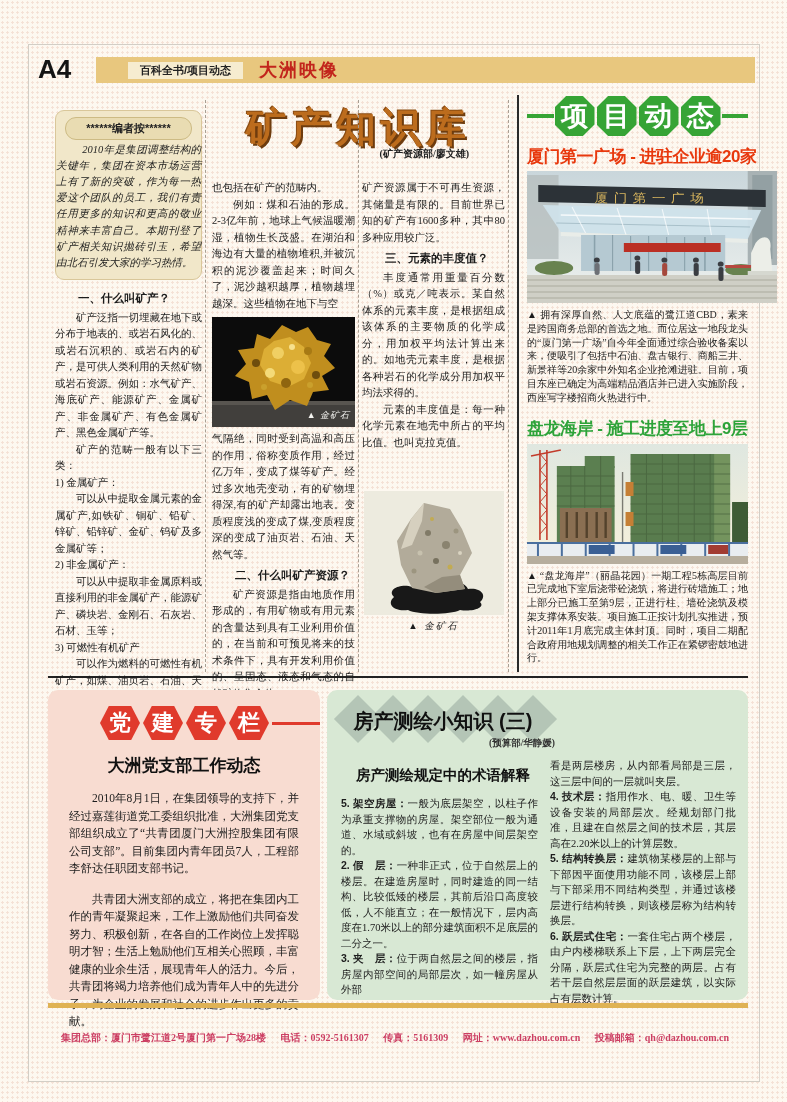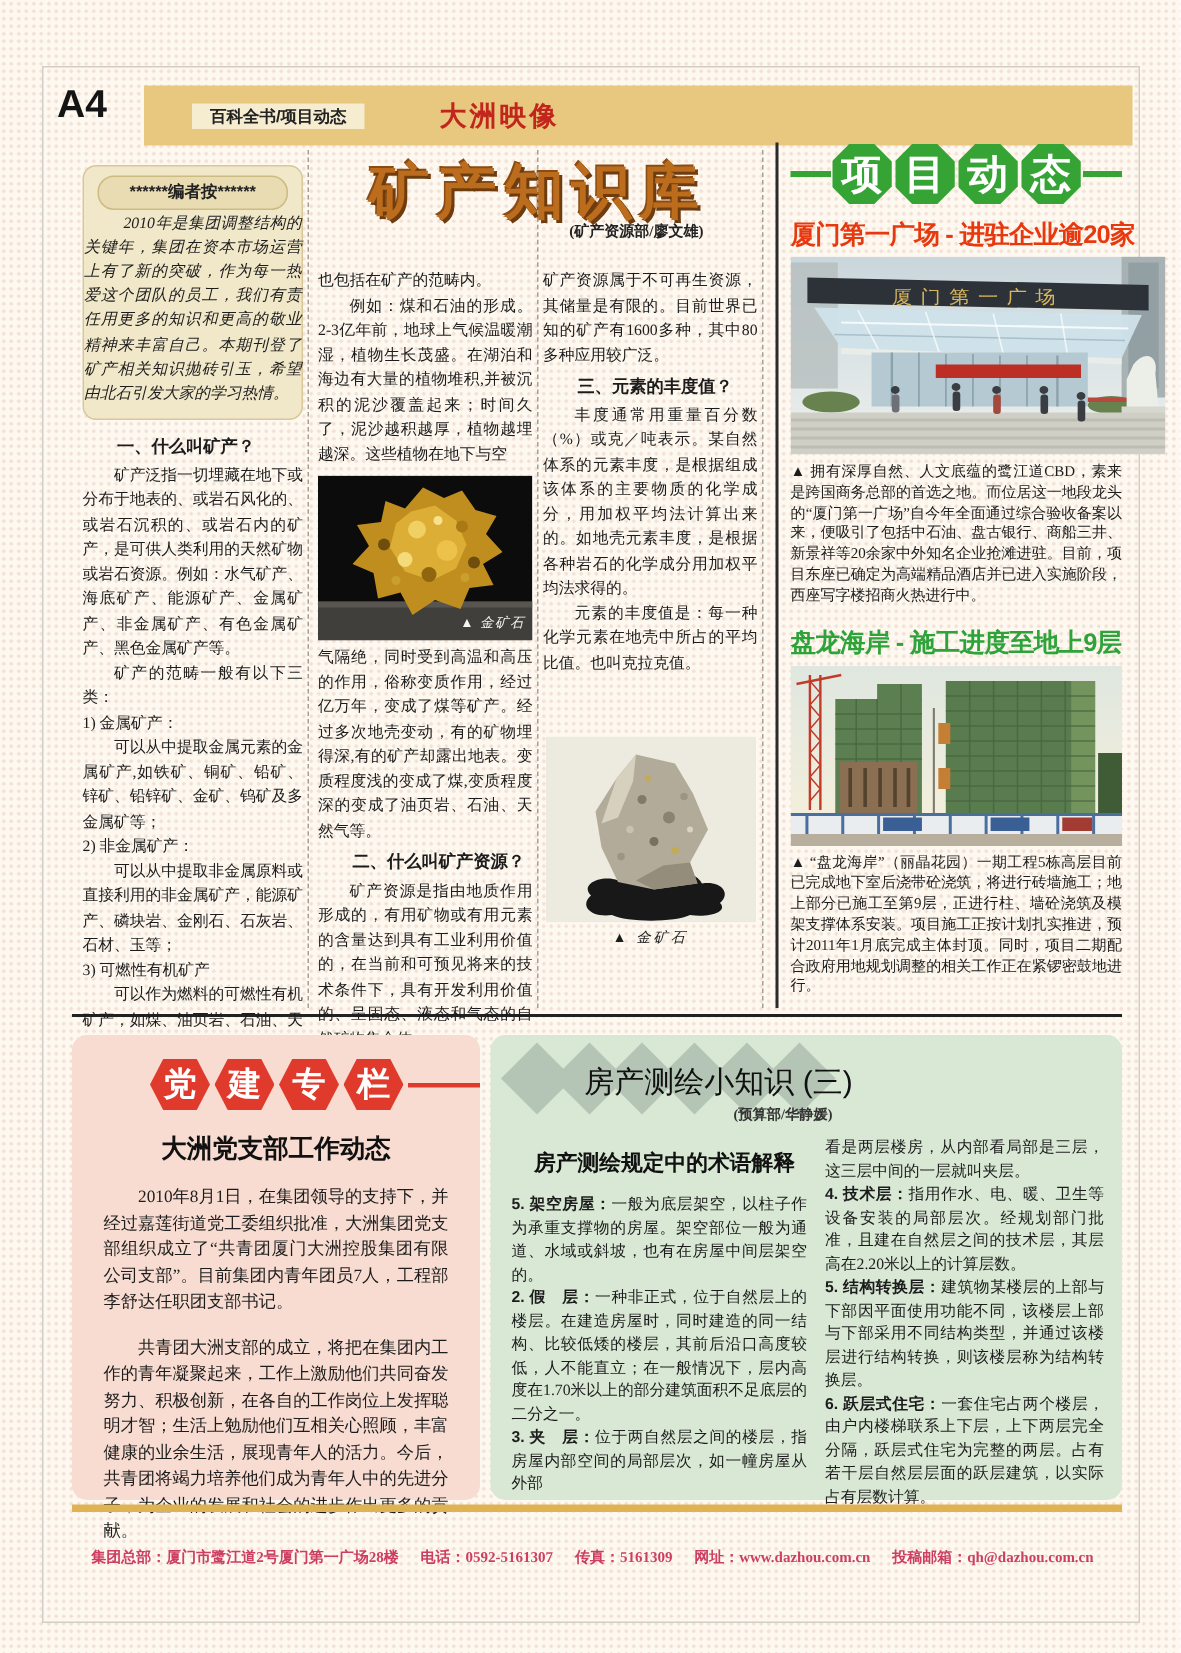--- a/index.html
+++ b/index.html
@@ -8,22 +8,22 @@
   .page{position:relative;width:787px;height:1102px;
         background-color:#fdf8f0;
         background-image:radial-gradient(circle,rgba(222,166,146,0.28) 1px,transparent 1.3px);
         background-size:5px 5px;}
   .page-frame{position:absolute;left:28px;top:44px;width:730px;height:1036px;
         border:1px solid #d2cec6;pointer-events:none;}
 
   
   .pagenum{position:absolute;left:38px;top:54px;font-family:"Liberation Sans",sans-serif;
         font-weight:bold;font-size:26px;color:#141414;}
-  .mast-bar{position:absolute;left:96px;top:57px;width:659px;height:40px;background:#e8c77e;
-        display:flex;align-items:center;gap:34px;}
+  .mast-bar{position:absolute;left:96px;top:57px;width:659px;height:26px;background:#e8c77e;
+        display:flex;align-items:center;}
   .mast-label{margin-left:32px;background:#f6ecd0;padding:1px 12px;font-family:"Liberation Sans",sans-serif;
         font-weight:bold;font-size:11px;color:#222;}
   .mast-title{margin-left:16px;font-weight:bold;font-size:18px;color:#c2251c;letter-spacing:2px;}
 
   
   .art-title{position:absolute;left:212px;top:100px;width:293px;text-align:center;
         font-family:"Liberation Sans",sans-serif;font-weight:900;font-size:40px;letter-spacing:5px;
         color:#bc6c1d;text-shadow:2px 2px 0 #6e3c0e,-1px -1px 0 #8a4c13;}
   .art-byline{position:absolute;left:212px;top:147px;width:293px;text-align:right;
         padding-right:36px;box-sizing:border-box;font-weight:bold;font-size:10px;color:#222;}
@@ -83,21 +83,21 @@
         clip-path:polygon(22% 0,78% 0,100% 50%,78% 100%,22% 100%,0 50%);
         margin-right:3px;flex:0 0 auto;}
   .party-line{flex:1;height:3px;background:#e03a2c;}
   .party-sub{text-align:center;font-weight:bold;font-size:17px;margin-top:14px;color:#111;}
   .party-p{margin:13px 21px 0;font-size:11.5px;line-height:17.5px;text-align:justify;text-indent:2em;}
 
   .survey-panel{position:absolute;left:327px;top:690px;width:421px;height:310px;
         background:#d8e8d4;border-radius:10px;}
   .dia{position:absolute;width:34px;height:34px;background:#b4c5b6;transform:rotate(45deg);top:12px;}
   .survey-title{position:absolute;left:0;top:18px;width:232px;text-align:center;
-        font-family:"Liberation Sans",sans-serif;font-weight:400;font-size:20px;color:#101010;margin-left:36px;}
+        font-family:"Liberation Sans",sans-serif;font-weight:700;font-size:20px;color:#101010;}
   .survey-byline{position:absolute;left:0;top:47px;width:228px;text-align:right;
         font-weight:bold;font-size:9.5px;color:#333;}
   .survey-sub{position:absolute;left:6px;top:76px;width:220px;text-align:center;
         font-family:"Liberation Sans",sans-serif;font-weight:bold;font-size:14.5px;color:#111;}
   .sv-col{position:absolute;font-size:10.5px;line-height:15.5px;text-align:justify;}
   .sv-left{left:14px;top:106px;width:197px;}
   .sv-right{left:223px;top:68px;width:186px;}
   .sv-col p{margin:0;}
   .sv-label{font-family:"Liberation Sans",sans-serif;font-weight:bold;}
 

